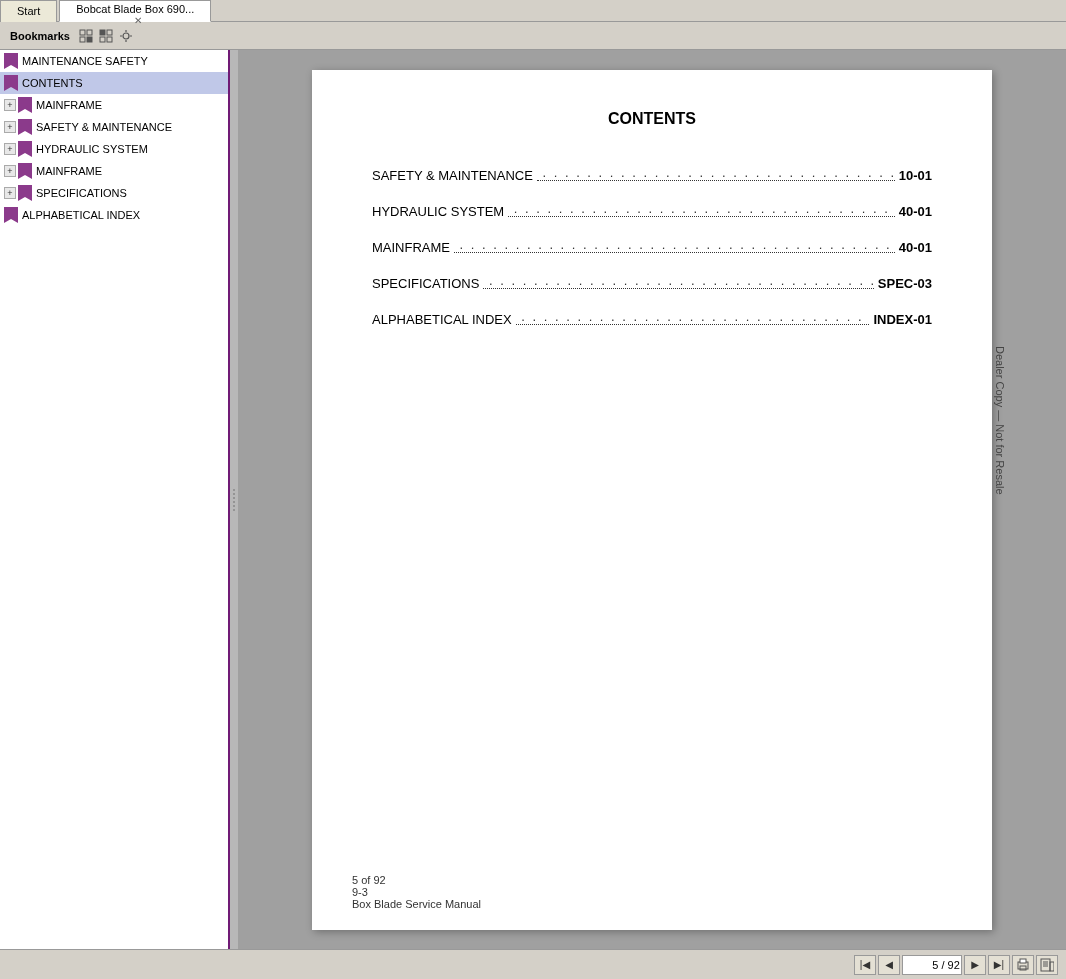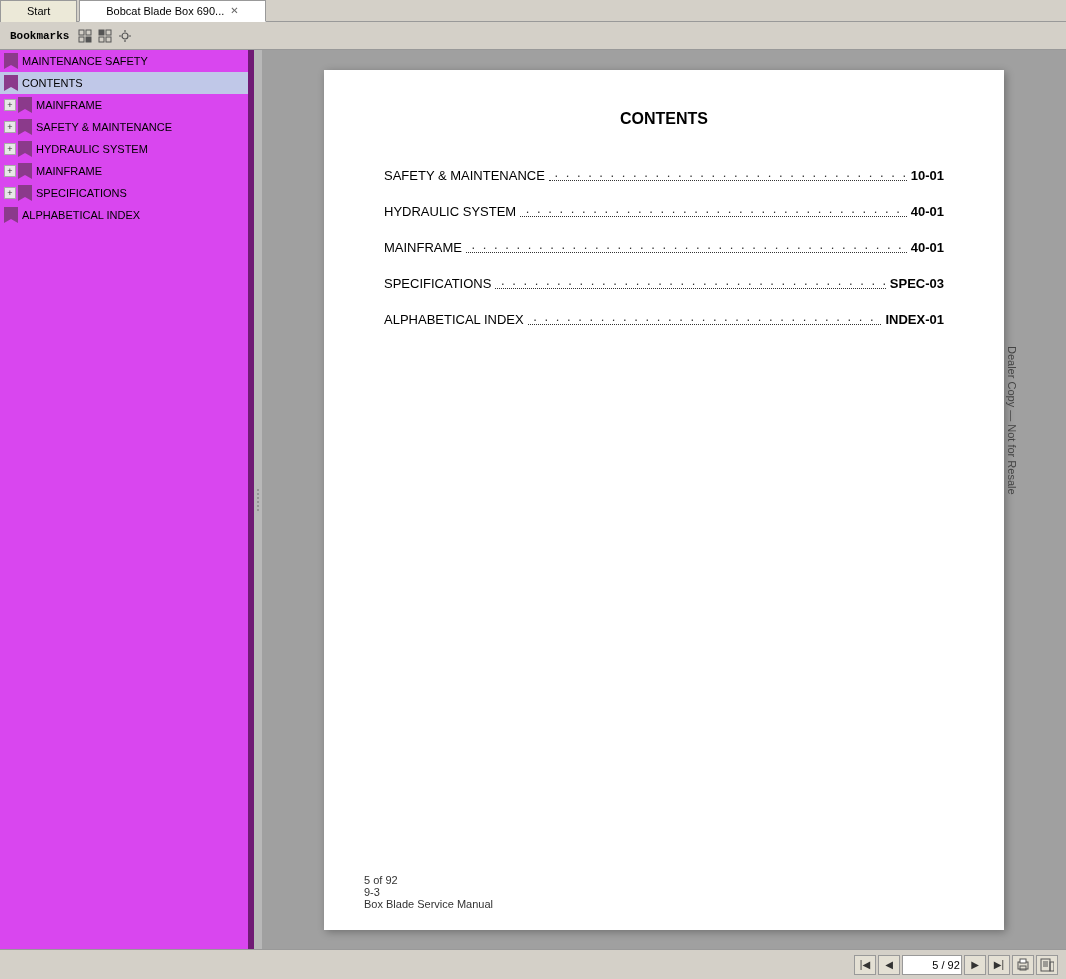--- a/index.html
+++ b/index.html
@@ -9,50 +9,50 @@
     .tab-bar {
       display: flex;
       align-items: center;
       background: #d4d0c8;
       border-bottom: 1px solid #999;
       height: 22px;
     }
     .tab {
       display: flex;
       align-items: center;
-      padding: 2px 26px;
+      padding: 2px 16px;
       border: 1px solid #999;
       border-bottom: none;
       background: #ece9d8;
       height: 22px;
       cursor: pointer;
       font-size: 11px;
       margin-right: 2px;
     }
     .tab.active {
       background: #fff;
       border-bottom: 1px solid #fff;
       z-index: 1;
+      flex-direction: column;
     }
     .tab-close {
       margin-left: 6px;
       font-size: 10px;
       cursor: pointer;
       color: #666;
     }
 
     
     .toolbar {
       display: flex;
       align-items: center;
       background: #d4d0c8;
       border-bottom: 1px solid #999;
       height: 28px;
       padding: 2px 4px;
-      font-family: Liberation Mono, monospace;
     }
     .toolbar-label {
       font-size: 11px;
       font-weight: bold;
       padding: 0 6px;
     }
     .toolbar-btn {
       width: 20px;
       height: 20px;
       display: flex;
@@ -65,23 +65,23 @@
     }
 
     
     .main-layout {
       display: flex;
       height: calc(979px - 22px - 28px - 30px);
     }
 
     
     .sidebar {
-      width: 254px;
-      background: #d946ef;
-      border-right: 6px solid #701a75;
+      width: 230px;
+      background: #ffffff;
+      border-right: 2px solid #701a75;
       overflow-y: auto;
       flex-shrink: 0;
     }
     .sidebar-item {
       display: flex;
       align-items: center;
       padding: 3px 4px;
       cursor: pointer;
       font-size: 11px;
       color: #000;

